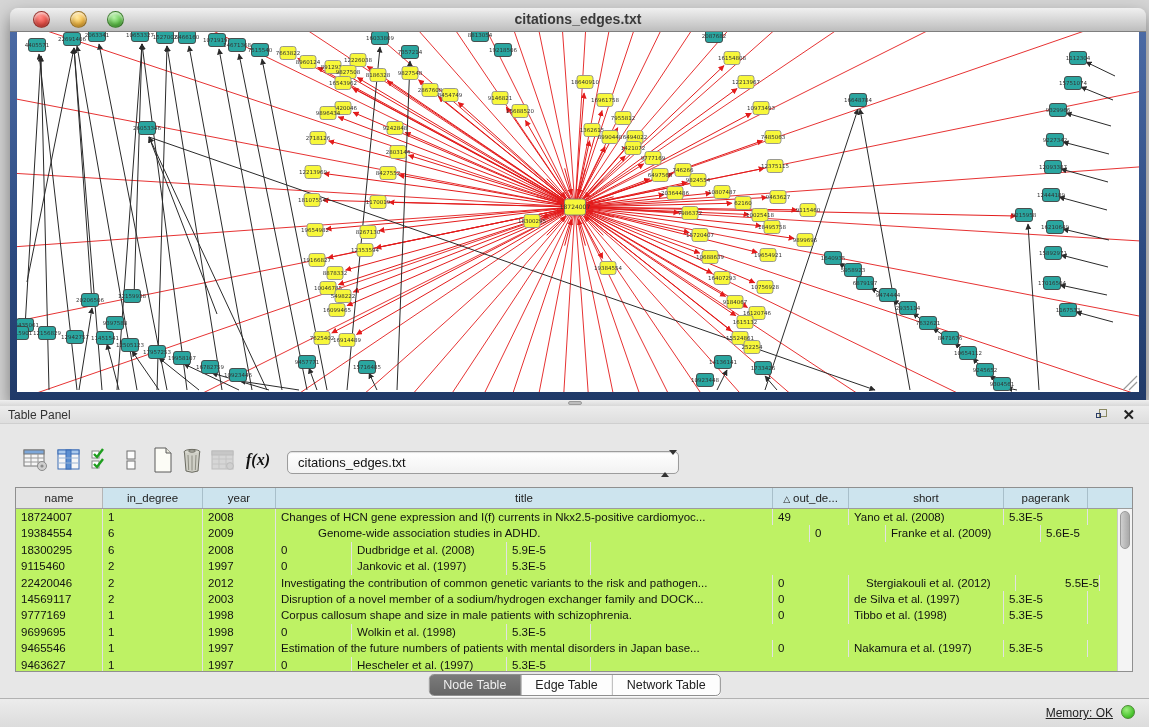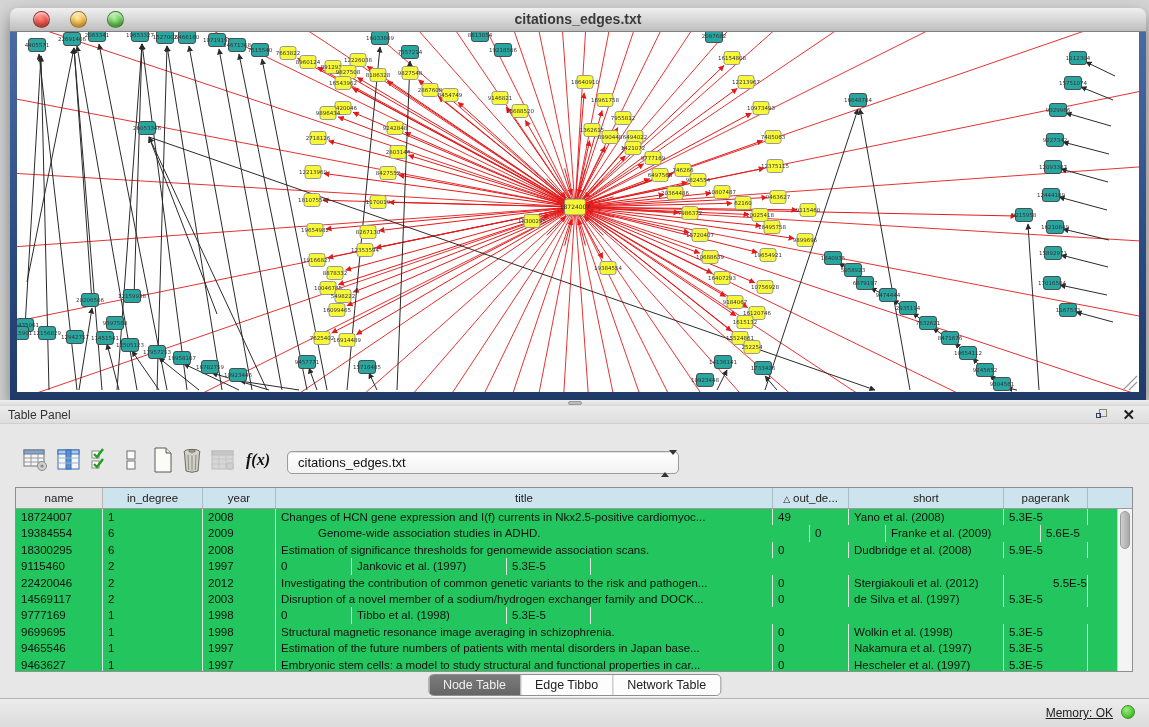--- a/index.html
+++ b/index.html
@@ -54,21 +54,21 @@
     background:linear-gradient(#ffffff,#f2f2f2); border:1px solid #9c9c9c;
     border-radius:5px; box-shadow:inset 0 1px 1px rgba(0,0,0,.12); cursor:pointer; }
   .combo .value { position:absolute; left:10px; top:3px; font-size:13px; color:#111; }
   .combo .stepper { position:absolute; right:8px; top:3px; width:9px; }
   .combo .stepper .up { width:0; height:0; border-left:4px solid transparent;
     border-right:4px solid transparent; border-bottom:5px solid #333; margin-bottom:3px; }
   .combo .stepper .down { width:0; height:0; border-left:4px solid transparent;
     border-right:4px solid transparent; border-top:5px solid #333; }
 
   #table { position:absolute; left:15px; top:81px; width:1118px; height:185px;
-    background:#22c55e; border:1px solid #8f8f8f; }
+    background:#bef264; border:1px solid #8f8f8f; }
   .thead { display:flex; height:21px; border-bottom:1px solid #9c9c9c; }
   .th { flex:0 0 auto; background:#cde4ee; border-right:1px solid #a8bfca;
     font-size:11.5px; color:#222; text-align:center; line-height:20px;
     overflow:hidden; white-space:nowrap; cursor:pointer; }
   .th.gray { background:#e4e4e4; border-right:1px solid #b5b5b5; }
   .th.fill { border-right:none; flex:1 1 auto; cursor:default; }
   .sort-tri { font-size:9px; margin-right:3px; }
   .tbody { position:absolute; left:0; top:21px; right:15px; bottom:0; overflow:hidden; }
   .tr { display:flex; height:16.4px; cursor:default; }
   .td { flex:0 0 auto; font-size:11.5px; color:#111; padding-left:5px; line-height:16.4px;
@@ -908,95 +908,93 @@
           <div class="td" style="width: 73px;">2009</div>
           <div class="td" style="width: 497px; margin-left: 37px;">Genome-wide association studies in ADHD.</div>
           <div class="td" style="width: 76px;">0</div>
           <div class="td" style="width: 155px;">Franke et al. (2009)</div>
           <div class="td" style="width: 84px;">5.6E-5</div>
         </div>
         <div class="tr">
           <div class="td" style="width: 87px;">18300295</div>
           <div class="td" style="width: 100px;">6</div>
           <div class="td" style="width: 73px;">2008</div>
-          <div class="td" style="width: 497px;">Estimation of significance thresholds for genomewide association scans.</div>
           <div class="td" style="width: 76px;">0</div>
           <div class="td" style="width: 155px;">Dudbridge et al. (2008)</div>
           <div class="td" style="width: 84px;">5.9E-5</div>
         </div>
         <div class="tr">
           <div class="td" style="width: 87px;">9115460</div>
           <div class="td" style="width: 100px;">2</div>
           <div class="td" style="width: 73px;">1997</div>
           <div class="td" style="width: 76px;">0</div>
           <div class="td" style="width: 155px;">Jankovic et al. (1997)</div>
           <div class="td" style="width: 84px;">5.3E-5</div>
         </div>
         <div class="tr">
           <div class="td" style="width: 87px;">22420046</div>
           <div class="td" style="width: 100px;">2</div>
           <div class="td" style="width: 73px;">2012</div>
           <div class="td" style="width: 497px;">Investigating the contribution of common genetic variants to the risk and pathogen...</div>
           <div class="td" style="width: 76px;">0</div>
-          <div class="td" style="width: 155px;">Stergiakouli et al. (2012)</div>
+          <div class="td" style="width: 155px; margin-left: 12px;">Stergiakouli et al. (2012)</div>
           <div class="td" style="width: 84px; text-align: right;">5.5E-5</div>
         </div>
         <div class="tr">
           <div class="td" style="width: 87px;">14569117</div>
           <div class="td" style="width: 100px;">2</div>
           <div class="td" style="width: 73px;">2003</div>
           <div class="td" style="width: 497px;">Disruption of a novel member of a sodium/hydrogen exchanger family and DOCK...</div>
           <div class="td" style="width: 76px;">0</div>
           <div class="td" style="width: 155px;">de Silva et al. (1997)</div>
           <div class="td" style="width: 84px;">5.3E-5</div>
         </div>
         <div class="tr">
           <div class="td" style="width: 87px;">9777169</div>
           <div class="td" style="width: 100px;">1</div>
           <div class="td" style="width: 73px;">1998</div>
+          <div class="td" style="width: 497px;">Corpus callosum shape and size in male patients with schizophrenia.</div>
           <div class="td" style="width: 76px;">0</div>
           <div class="td" style="width: 155px;">Tibbo et al. (1998)</div>
           <div class="td" style="width: 84px;">5.3E-5</div>
         </div>
         <div class="tr">
           <div class="td" style="width: 87px;">9699695</div>
           <div class="td" style="width: 100px;">1</div>
           <div class="td" style="width: 73px;">1998</div>
-          <div class="td" style="width: 497px;">Structural magnetic resonance image averaging in schizophrenia.</div>
           <div class="td" style="width: 76px;">0</div>
           <div class="td" style="width: 155px;">Wolkin et al. (1998)</div>
           <div class="td" style="width: 84px;">5.3E-5</div>
         </div>
         <div class="tr">
           <div class="td" style="width: 87px;">9465546</div>
           <div class="td" style="width: 100px;">1</div>
           <div class="td" style="width: 73px;">1997</div>
           <div class="td" style="width: 497px;">Estimation of the future numbers of patients with mental disorders in Japan base...</div>
           <div class="td" style="width: 76px;">0</div>
           <div class="td" style="width: 155px;">Nakamura et al. (1997)</div>
           <div class="td" style="width: 84px;">5.3E-5</div>
         </div>
         <div class="tr">
           <div class="td" style="width: 87px;">9463627</div>
           <div class="td" style="width: 100px;">1</div>
           <div class="td" style="width: 73px;">1997</div>
-          <div class="td" style="width: 497px;">Embryonic stem cells: a model to study structural and functional properties in car...</div>
           <div class="td" style="width: 76px;">0</div>
           <div class="td" style="width: 155px;">Hescheler et al. (1997)</div>
           <div class="td" style="width: 84px;">5.3E-5</div>
         </div>
       </div>
     <div class="vscroll">
       <div class="vthumb"></div>
     </div>
   </div>
 
   <div class="tabs" id="tabs">
       <div class="tab active">Node Table</div>
-      <div class="tab">Edge Tibbo</div>
+      <div class="tab">Edge Table</div>
       <div class="tab">Network Table</div>
     </div>
 </div>
 
 <div id="status-bar">
   <span class="mem-label">Memory: OK</span>
   <span class="mem-dot"></span>
 </div>
 
 </body></html>

